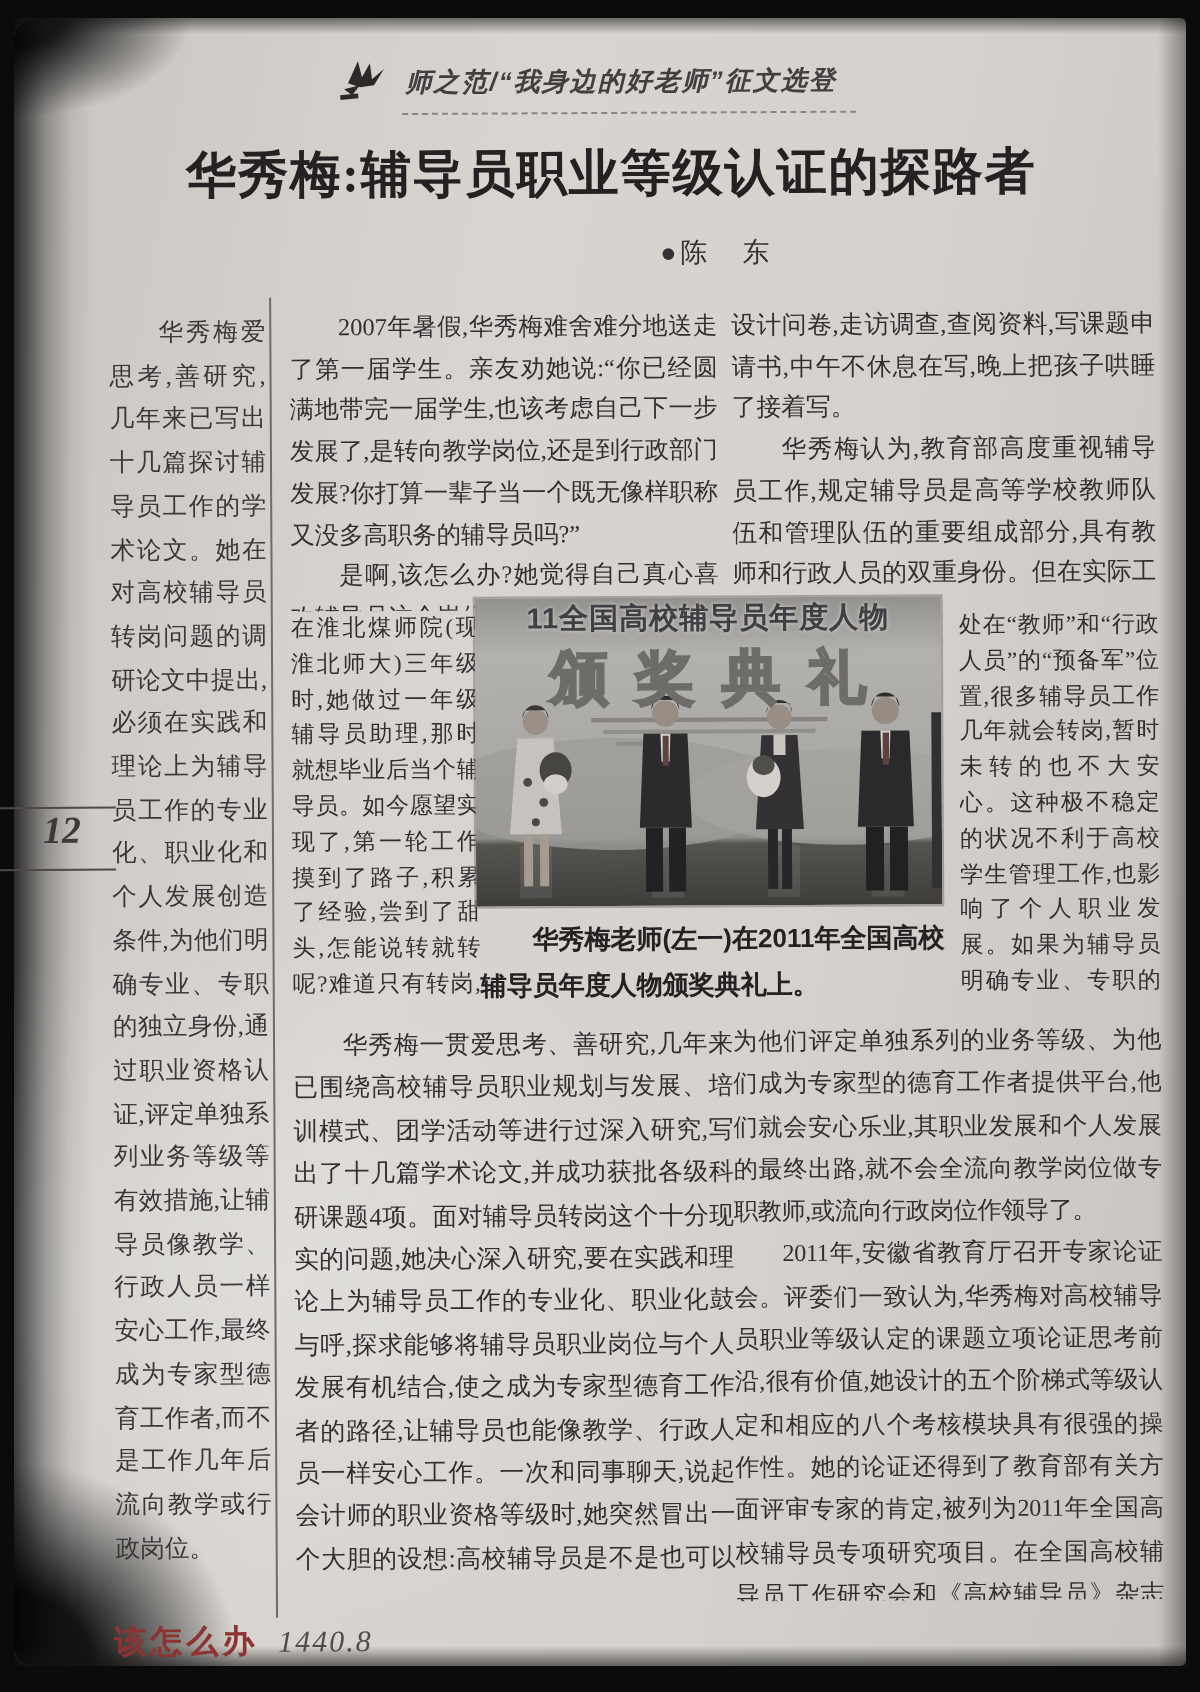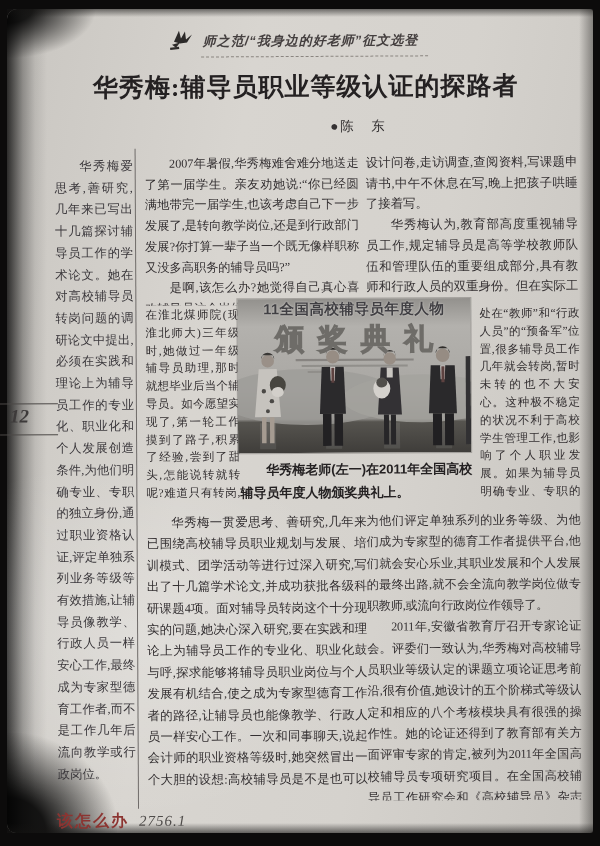--- a/index.html
+++ b/index.html
@@ -41,21 +41,21 @@
   .mark-icon{flex:0 0 auto;margin-top:1px;}
 
   
   .title{position:absolute;left:30px;top:70px;width:555px;text-align:center;
     font-size:25px;font-weight:bold;color:#242122;letter-spacing:1px;}
   .author{position:absolute;left:140px;top:118px;width:440px;text-align:center;
     font-size:13.5px;color:#343132;letter-spacing:2px;}
 
   
   .pn-rule{position:absolute;left:0;width:58px;border-top:1.5px solid #4c4947;}
-  .page-number{position:absolute;left:10px;top:404px;width:42px;text-align:left;
+  .page-number{position:absolute;left:10px;top:404px;width:42px;text-align:center;
     font-style:italic;font-weight:bold;font-size:19px;color:#3d3a3a;}
   .divider{position:absolute;left:136px;top:148px;width:1px;height:660px;background:#6f6b69;}
 
   
   .sidebar{position:absolute;left:56px;top:155px;width:78px;
     font-size:12.3px;line-height:21.7px;text-align:justify;color:#3a373b;word-break:break-all;}
   .sidebar p{margin:0;text-indent:2em;}
 
   
   .seg{position:absolute;text-align:justify;word-break:break-all;color:#332f31;}
@@ -220,16 +220,16 @@
       </g>
 
       <rect x="228" y="58" width="5" height="88" fill="#313032"></rect>
     </svg>
     <div class="banner1">11全国高校辅导员年度人物</div>
     <div class="banner2">颁奖典礼</div>
   </div>
   <div class="caption">华秀梅老师(左一)在2011年全国高校辅导员年度人物颁奖典礼上。</div>
 
   <div class="footer">
-    <span class="footer-brand">该怎么办</span><span class="footer-issue">2756.1</span>
+    <span class="footer-brand">该怎么办</span><span class="footer-issue">1440.8</span>
   </div>
 
 </div>
 
 </body></html>

